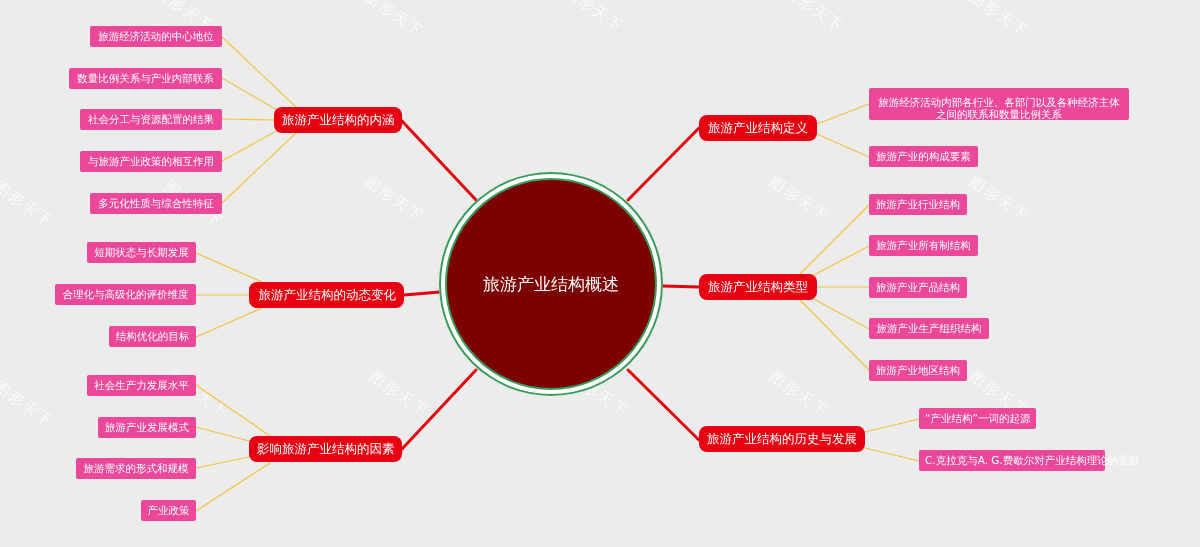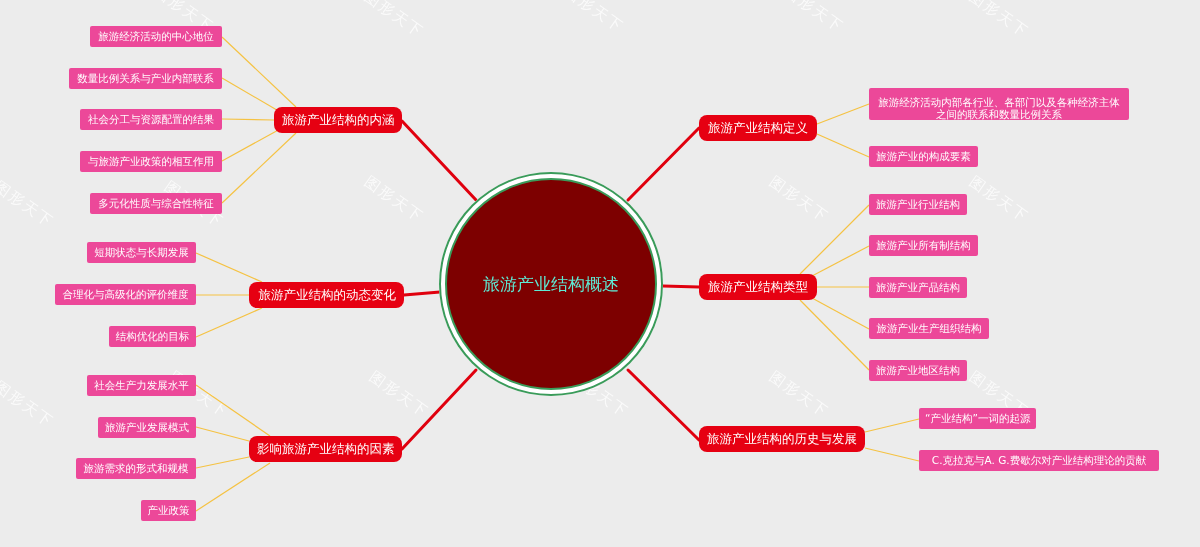--- a/index.html
+++ b/index.html
@@ -19,21 +19,21 @@
   .root {
     position: absolute; left: 439px; top: 172px; width: 224px; height: 224px;
     border-radius: 50%; background: #ffffff;
     box-shadow: 0 0 0 2px #3a9b5a inset;
     display: flex; align-items: center; justify-content: center;
   }
   .root-inner {
     width: 212px; height: 212px; border-radius: 50%;
     background: #7d0000; border: 2px solid #3a9b5a;
     display: flex; align-items: center; justify-content: center;
-    color: #5eead4; font-size: 17px; box-sizing: border-box;
+    color: #ffffff; font-size: 17px; box-sizing: border-box;
   }
   .branch {
     position: absolute; height: 26px; line-height: 26px;
     background: #e60012; color: #ffffff; font-size: 12.5px;
     border-radius: 8px; padding: 0 8px; box-sizing: border-box;
     white-space: nowrap; text-align: center;
   }
   .leaf {
     position: absolute; height: 21px; line-height: 21px;
     background: #ec4899; color: #ffffff; font-size: 10.5px;
@@ -150,15 +150,15 @@
   <div class="leaf" style="left:869px;top:194px;width:98px;"><span>旅游产业行业结构</span></div>
   <div class="leaf" style="left:869px;top:235px;width:109px;"><span>旅游产业所有制结构</span></div>
   <div class="leaf" style="left:869px;top:277px;width:98px;"><span>旅游产业产品结构</span></div>
   <div class="leaf" style="left:869px;top:318px;width:120px;"><span>旅游产业生产组织结构</span></div>
   <div class="leaf" style="left:869px;top:360px;width:98px;"><span>旅游产业地区结构</span></div>
 
   <div class="branch" style="left:699px;top:426px;width:166px;">
     <span>旅游产业结构的历史与发展</span>
   </div>
   <div class="leaf" style="left:919px;top:408px;width:117px;"><span>“产业结构”一词的起源</span></div>
-  <div class="leaf" style="left:919px;top:450px;width:240px;"><span>C.克拉克与A. G.费歇尔对产业结构理论的贡献</span></div>
+  <div class="leaf" style="left:919px;top:450px;width:186px;"><span>C.克拉克与A. G.费歇尔对产业结构理论的贡献</span></div>
 
 </div>
 
 </body></html>

